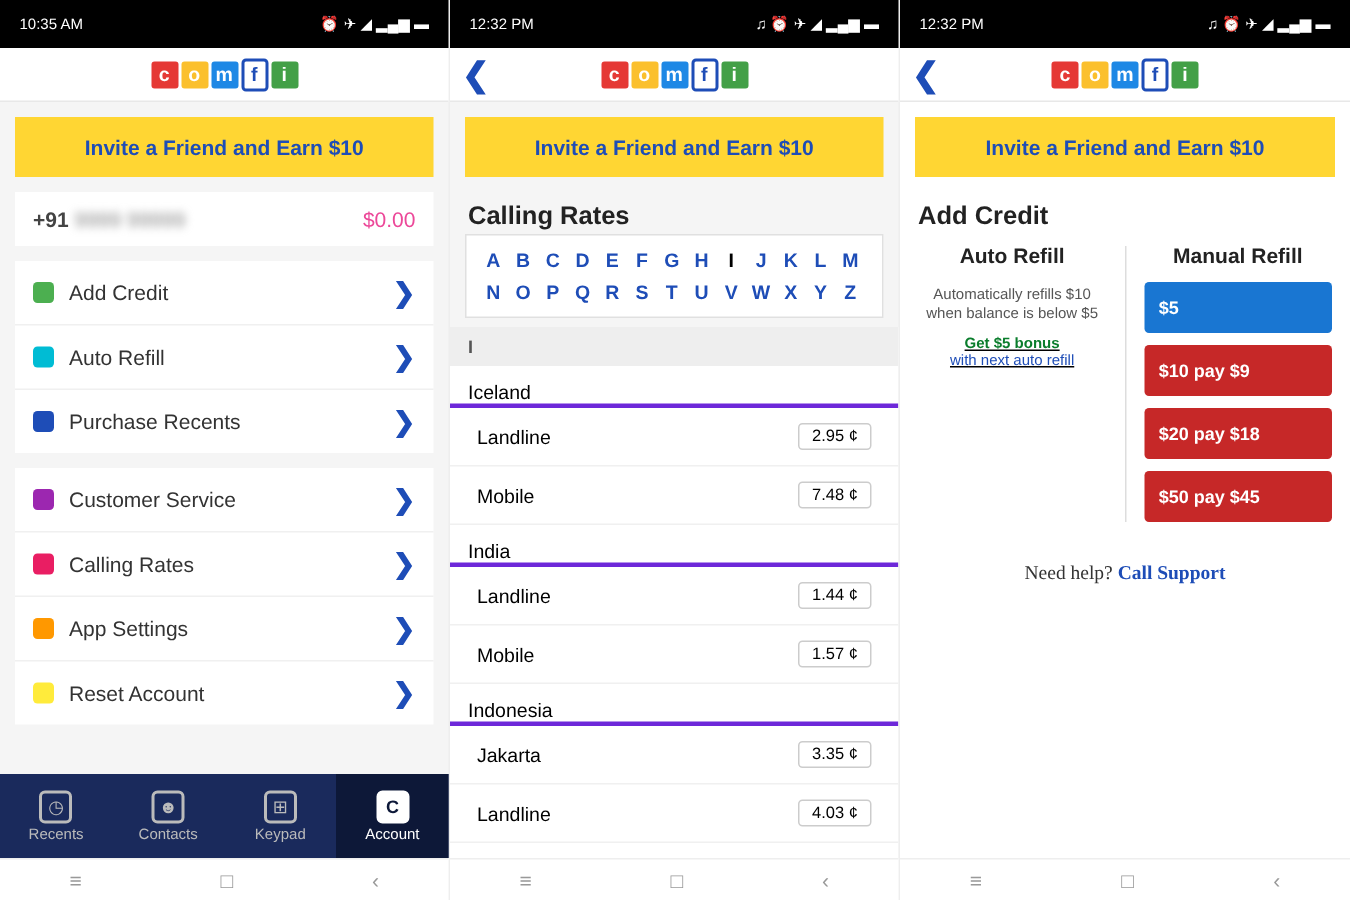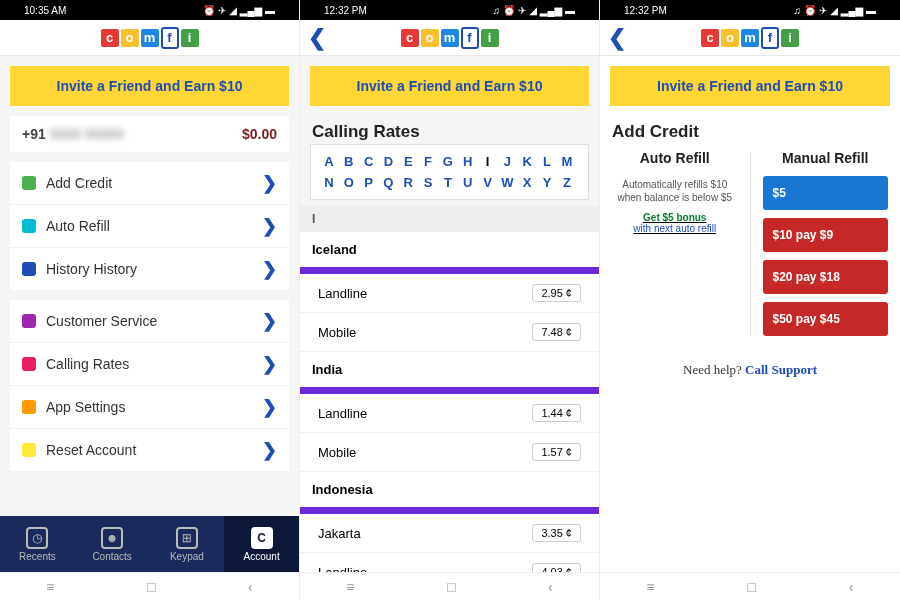--- a/index.html
+++ b/index.html
@@ -1,52 +1,52 @@
 <!DOCTYPE html>
 <html><head>
 <meta charset="utf-8">
 <style>
   * { box-sizing: border-box; margin: 0; padding: 0; }
   body { font-family: -apple-system, Helvetica, Arial, sans-serif; background: #fff; width: 900px; height: 600px; overflow: hidden; }
   .screens { display: flex; width: 900px; height: 600px; }
   .screen { width: 300px; height: 600px; display: flex; flex-direction: column; background: #f5f5f5; position: relative; border-right:1px solid #eee;}
   .screen:last-child{border-right:none;}
-  .statusbar { background: #000; color: #fff; height: 20px; display: flex; align-items: center; justify-content: space-between; padding: 0 24px; font-size: 10px; }
+  .statusbar { background: #000; color: #fff; height: 32px; display: flex; align-items: center; justify-content: space-between; padding: 0 13px; font-size: 10px; }
   .statusbar .right { display:flex; gap:4px; align-items:center;}
   .header { background: #fff; height: 36px; display: flex; align-items: center; justify-content: center; position: relative; border-bottom:1px solid #e8e8e8;}
   .back { position: absolute; left: 8px; color: #1e4db7; font-size: 22px; font-weight:bold; }
   .logo { display:flex; gap:2px; align-items:center;}
   .logo .sq { width:18px; height:18px; display:flex;align-items:center;justify-content:center;color:#fff;font-weight:bold;font-size:13px;border-radius:2px;}
   .logo .f { width:18px;height:22px;border:2px solid #1e4db7;border-radius:3px;display:flex;align-items:center;justify-content:center;color:#1e4db7;font-weight:bold;font-size:13px;}
   .invite { background:#ffd633; color:#1e4db7; font-weight:bold; text-align:center; padding:12px; margin:10px; font-size:14px;}
   .content { flex:1; overflow:hidden; display:flex; flex-direction:column; }
   
   .balance-row{background:#fff;margin:0 10px 10px;padding:10px 12px;display:flex;justify-content:space-between;align-items:center;font-size:14px;gap:28px;}
-  .balance-row .amt{color:#7f1d1d;font-weight:bold;}
+  .balance-row .amt{color:#ec4899;font-weight:normal;}
   .balance-row .num{color:#444;font-weight:bold;}
   .blurred{filter:blur(3px);color:#888;}
   .menu-group{background:#fff;margin:0 10px 10px;}
   .menu-item{display:flex;align-items:center;padding:10px 12px;border-bottom:1px solid #f0f0f0;font-size:14px;color:#333;}
   .menu-item:last-child{border-bottom:none;}
   .menu-item .dot{width:14px;height:14px;border-radius:3px;margin-right:10px;}
   .menu-item .chev{margin-left:auto;color:#1e4db7;font-size:18px;font-weight:bold;}
   .tabbar{background:#1a2a5c;height:56px;display:flex;margin-top:auto;}
   .tab{flex:1;display:flex;flex-direction:column;align-items:center;justify-content:center;color:#bbb;font-size:10px;gap:2px;}
   .tab.active{background:#0d1838;color:#fff;}
   .tab .ic{width:22px;height:22px;border:2px solid currentColor;border-radius:4px;display:flex;align-items:center;justify-content:center;font-size:12px;}
   .tab.active .ic{background:#fff;color:#0d1838;border-color:#fff;font-weight:bold;}
   
   .section-title{font-weight:bold;font-size:17px;padding:6px 12px 2px;color:#222;}
   .sub-title{font-size:13px;padding:0 12px 6px;color:#222;font-weight:600;}
   .alpha{background:#fff;margin:0 10px;padding:6px 8px;border:1px solid #e0e0e0;display:flex;flex-wrap:wrap;gap:0;}
   .alpha span{width:7.6%;text-align:center;color:#1e4db7;font-weight:bold;font-size:13px;padding:3px 0;}
   .alpha span.sel{color:#000;}
   .rates{background:#fff;margin:6px 0 0;flex:1;overflow:hidden;font-size:13px;}
   .rate-header{background:#eee;padding:6px 12px;font-weight:bold;color:#555;font-size:12px;}
-  .country{font-weight:bold;padding:10px 12px 10px;border-bottom:7px solid #6d28d9;}
+  .country{font-weight:normal;padding:10px 12px 0;border-bottom:3px solid #6d28d9;}
   .rate-row{display:flex;justify-content:space-between;align-items:center;padding:10px 18px;border-bottom:1px solid #f0f0f0;}
   .rate-row .price{border:1px solid #ccc;border-radius:3px;padding:2px 8px;font-size:11px;background:#fff;}
   
   .credit-cols{display:flex;padding:0 12px;gap:12px;}
   .col{flex:1;display:flex;flex-direction:column;align-items:center;}
   .col h4{font-size:14px;font-weight:bold;margin:6px 0 10px;color:#222;}
   .divider{width:1px;background:#ddd;margin:8px 0;}
   .btn{width:100%;padding:10px;border-radius:3px;color:#fff;font-weight:bold;font-size:12px;text-align:left;margin-bottom:8px;border:none;}
   .btn.center{text-align:center;}
   .btn-blue{background:#1976d2;}
@@ -90,21 +90,21 @@
             <span>Add Credit</span>
             <span class="chev">❯</span>
           </div>
           <div class="menu-item">
             <span class="dot" style="background:#00bcd4"></span>
             <span>Auto Refill</span>
             <span class="chev">❯</span>
           </div>
           <div class="menu-item">
             <span class="dot" style="background:#1e4db7"></span>
-            <span>History History</span>
+            <span>Purchase Recents</span>
             <span class="chev">❯</span>
           </div>
         </div>
       <div class="menu-group" id="menu2">
           <div class="menu-item">
             <span class="dot" style="background:#9c27b0"></span>
             <span>Customer Service</span>
             <span class="chev">❯</span>
           </div>
           <div class="menu-item">

